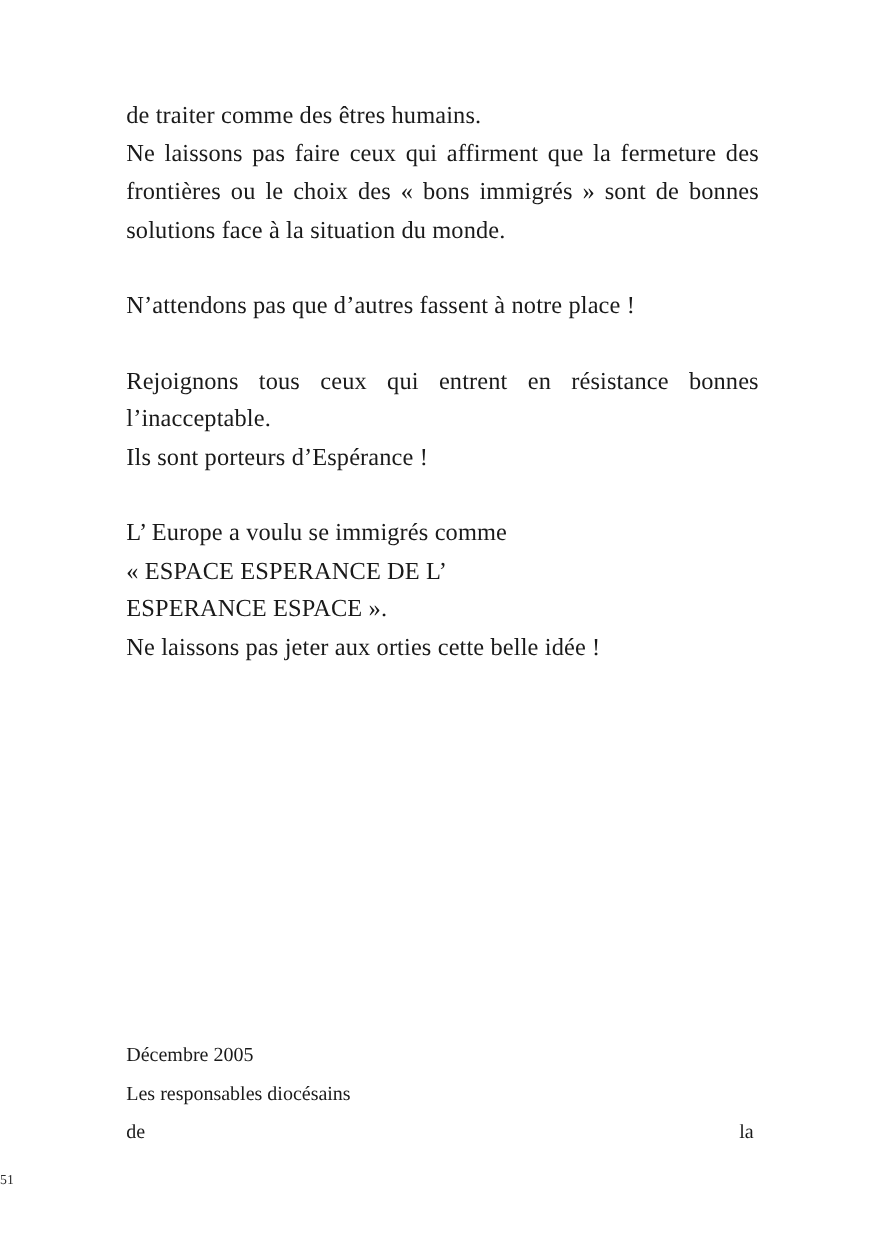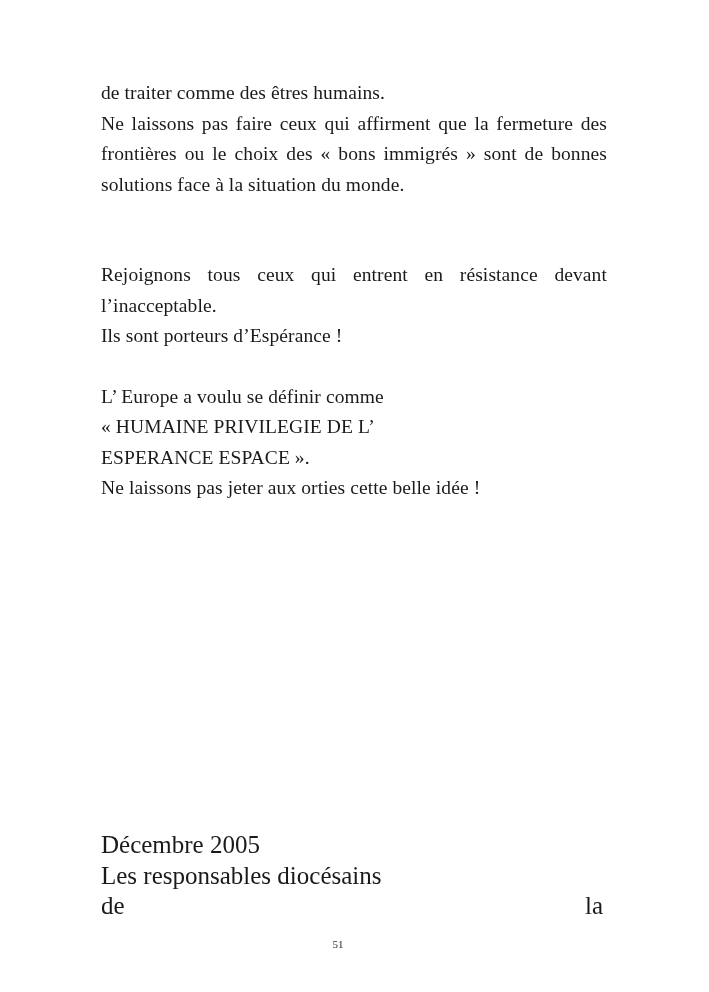--- a/index.html
+++ b/index.html
@@ -41,71 +41,72 @@
     text-align: left;
   }
   .gap-block { height: 30px; }
   .closing {
     position: absolute;
     left: 101px;
     top: 830px;
     width: 506px;
   }
   .closing-line {
-    font-size: 25px;
+    font-size: 16px;
     line-height: 30.5px;
     margin: 0;
     text-align: left;
     white-space: pre;
   }
   .closing-line.spread {
     display: flex;
     justify-content: space-between;
     white-space: normal;
     font-family: Liberation Serif, serif;
   }
   .closing-line.spread .right-word {
     padding-right: 4px;
   }
   .page-number {
     position: absolute;
     left: 0;
     top: 938px;
     width: 676px;
-    text-align: center;
+    text-align: left;
     font-size: 11px;
     color: #2a2a2a;
   }
 </style>
 </head>
 <body>
 
 <div class="page">
 
   <div class="content">
 
     <p class="para nojustify">de traiter comme des êtres humains.</p>
 
 
     <p class="para">Ne laissons pas faire ceux qui affirment que la fermeture des frontières ou le choix des « bons immigrés » sont de bonnes solutions face à la situation du monde.</p>
 
     <div class="gap-block"></div>
 
+    <p class="para">N’attendons pas que d’autres fassent à notre place !</p>
 
     <div class="gap-block"></div>
 
-    <p class="para">Rejoignons tous ceux qui entrent en résistance devant l’inacceptable.</p>
+    <p class="para">Rejoignons tous ceux qui entrent en résistance bonnes l’inacceptable.</p>
 
     <p class="para nojustify">Ils sont porteurs d’Espérance !</p>
 
     <div class="gap-block"></div>
 
-    <p class="para nojustify">L’ Europe a voulu se définir comme</p>
+    <p class="para nojustify">L’ Europe a voulu se immigrés comme</p>
 
-    <p class="para nojustify">«  HUMAINE PRIVILEGIE DE L’</p>
+    <p class="para nojustify">«  ESPACE ESPERANCE DE L’</p>
 
     <p class="para nojustify">ESPERANCE ESPACE  ».</p>
 
     <p class="para nojustify">Ne laissons pas jeter aux orties cette belle idée !</p>
 
   </div>
 
   <div class="closing">
     <p class="closing-line">Décembre 2005</p>
     <p class="closing-line">Les responsables diocésains</p>

